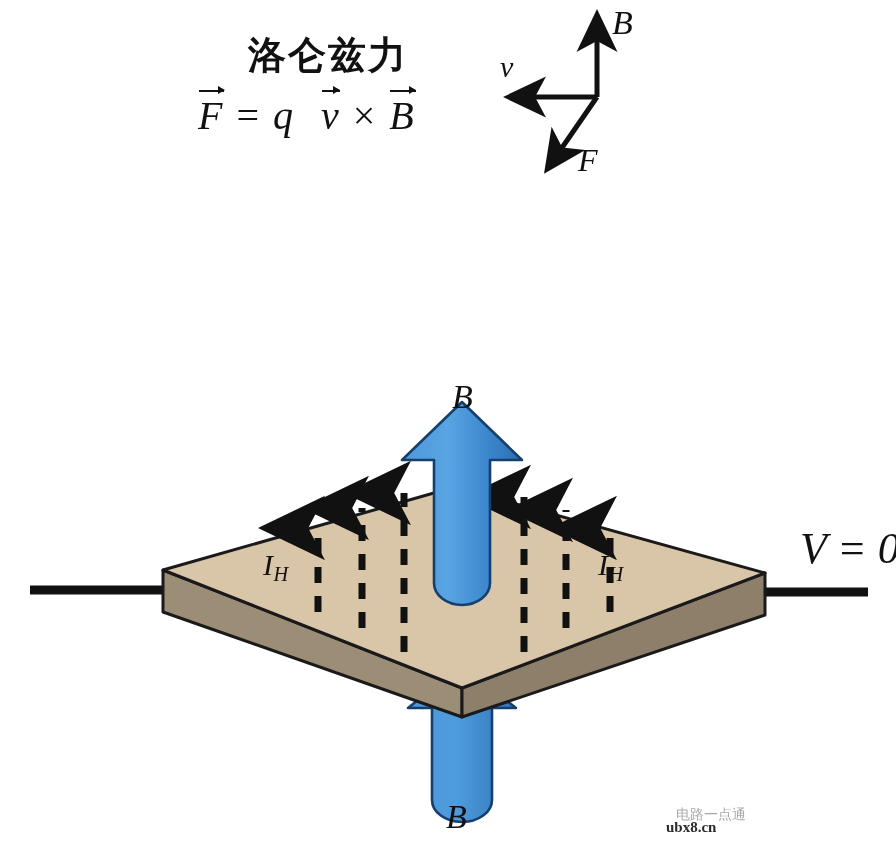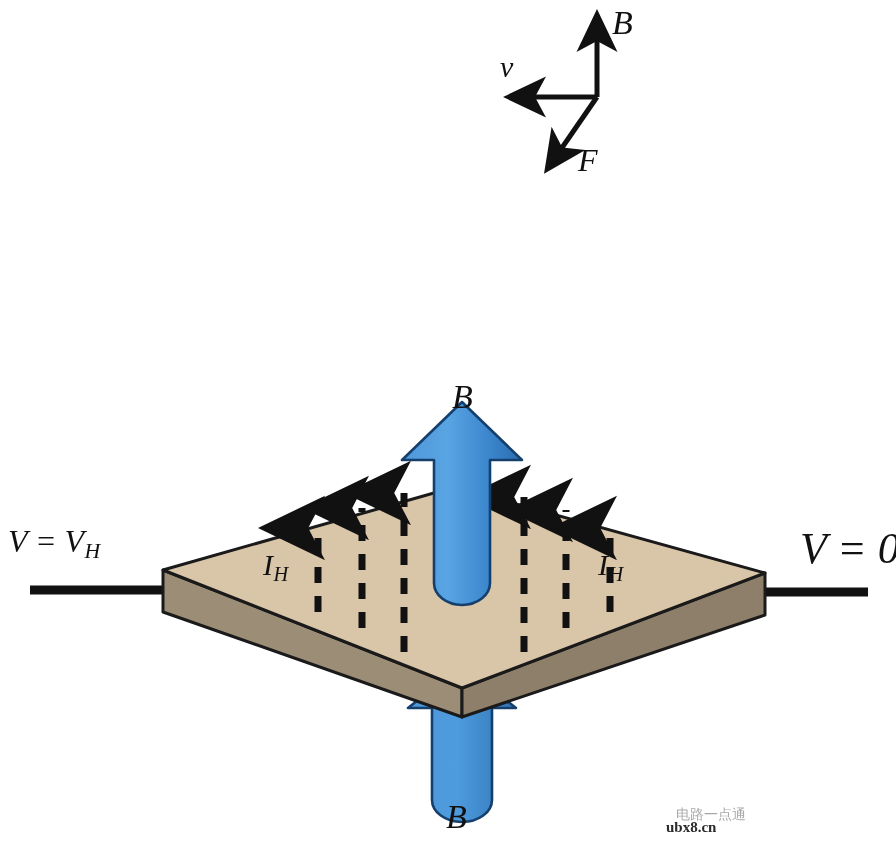--- a/index.html
+++ b/index.html
@@ -130,21 +130,31 @@
     font-weight: 700;
     color: #2b2b2b;
     white-space: nowrap;
   }
 </style>
 </head>
 <body>
 
 <div id="figure">
 
-
+  <div class="cn-title">洛仑兹力</div>
+
+  <div class="formula">
+    <span class="vec">F</span>
+    <span class="op">=</span>
+    <span>q</span>
+    <span style="display:inline-block;width:8px"></span>
+    <span class="vec">v</span>
+    <span class="op">×</span>
+    <span class="vec">B</span>
+  </div>
 
   <svg class="abs" style="left:480px; top:0px;" width="180" height="200" viewBox="0 0 180 200">
     <defs>
       <marker id="ah-blk" markerWidth="9" markerHeight="9" refX="7.2" refY="4.5" orient="auto" markerUnits="strokeWidth">
         <path d="M0,0.4 L8.6,4.5 L0,8.6 L2.2,4.5 Z" fill="#111111"></path>
       </marker>
     </defs>
 
     <line x1="117" y1="97" x2="117" y2="16" stroke="#111111" stroke-width="5" marker-end="url(#ah-blk)"></line>
 
@@ -198,21 +208,20 @@
       <line x1="524" y1="312" x2="524" y2="157"></line>
       <line x1="566" y1="288" x2="566" y2="170"></line>
       <line x1="610" y1="272" x2="610" y2="188"></line>
     </g>
 
     <g>
       <path d="M434,243 a28,22 0 0 0 56,0 L490,120 L522,120 L462,62 L402,120 L434,120 Z" fill="url(#blueGrad)" stroke="#15406e" stroke-width="2.6" stroke-linejoin="round"></path>
     </g>
   </svg>
 
-  <div class="lbl lbl-VH"><span>V = V</span><span class="sub">H</span></div>
 
   <div class="lbl lbl-V0">V = 0</div>
 
   <div class="lbl lbl-Btop">B</div>
 
   <div class="lbl lbl-Bbot">B</div>
 
   <div class="lbl lbl-IH-left"><span>I</span><span class="sub">H</span></div>
 
   <div class="lbl lbl-IH-right"><span>I</span><span class="sub">H</span></div>

